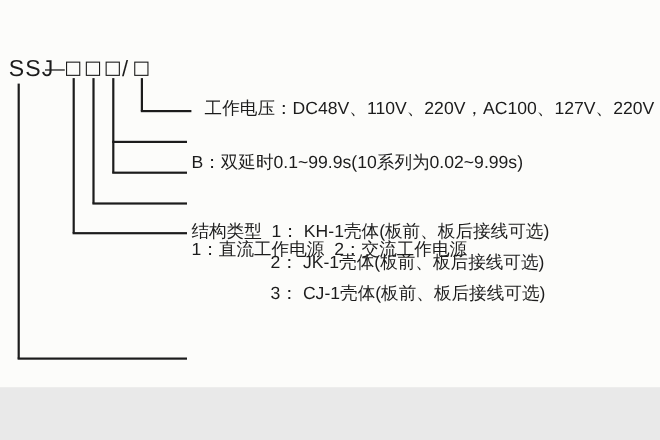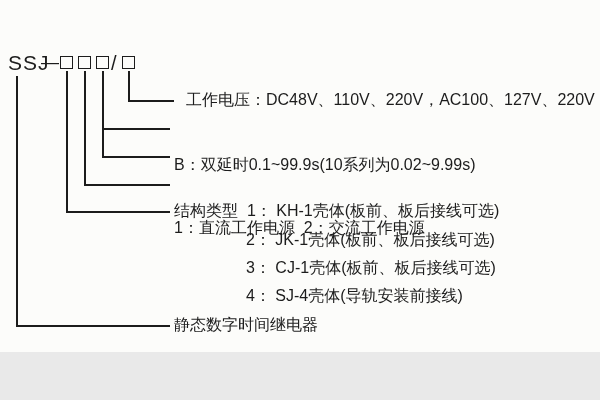--- a/index.html
+++ b/index.html
@@ -46,21 +46,21 @@
   .h-power{left:84px;top:184px;width:86px;}
   .h-structure{left:66px;top:211px;width:104px;}
   .h-name{left:16px;top:325px;width:154px;}
   .label{
     position:absolute;
     font-size:16px;line-height:22px;
     white-space:pre;
   }
   .l-voltage{left:186px;top:89px;}
   .l-delay-a{left:174px;top:117px;}
-  .l-delay-b{left:174px;top:154px;}
+  .l-delay-b{left:174px;top:138px;}
   .l-power{left:174px;top:173px;margin-top:44px;}
   .l-structure1{left:174px;top:200px;}
   .l-structure2{left:246px;top:229px;}
   .l-structure3{left:246px;top:257px;}
   .l-structure4{left:246px;top:285px;}
   .l-name{left:174px;top:314px;}
 </style>
 </head>
 <body>
 
@@ -88,16 +88,14 @@
   <div class="hline h-power"></div>
   <div class="hline h-structure"></div>
   <div class="hline h-name"></div>
 
   <div class="label l-voltage">工作电压：DC48V、110V、220V，AC100、127V、220V</div>
   <div class="label l-delay-b">B：双延时0.1~99.9s(10系列为0.02~9.99s)</div>
   <div class="label l-power">1：直流工作电源  2：交流工作电源</div>
   <div class="label l-structure1">结构类型  1： KH-1壳体(板前、板后接线可选)</div>
   <div class="label l-structure2">2： JK-1壳体(板前、板后接线可选)</div>
   <div class="label l-structure3">3： CJ-1壳体(板前、板后接线可选)</div>
-  <div class="label l-structure4">4： SJ-4壳体(导轨安装前接线)</div>
-  <div class="label l-name">静态数字时间继电器</div>
 
 </div>
 
 </body></html>

